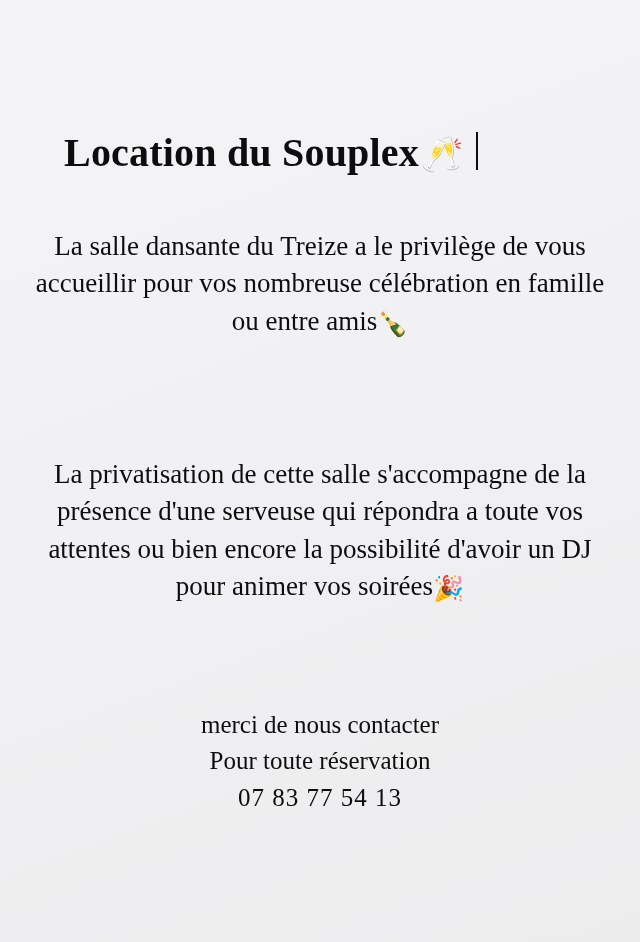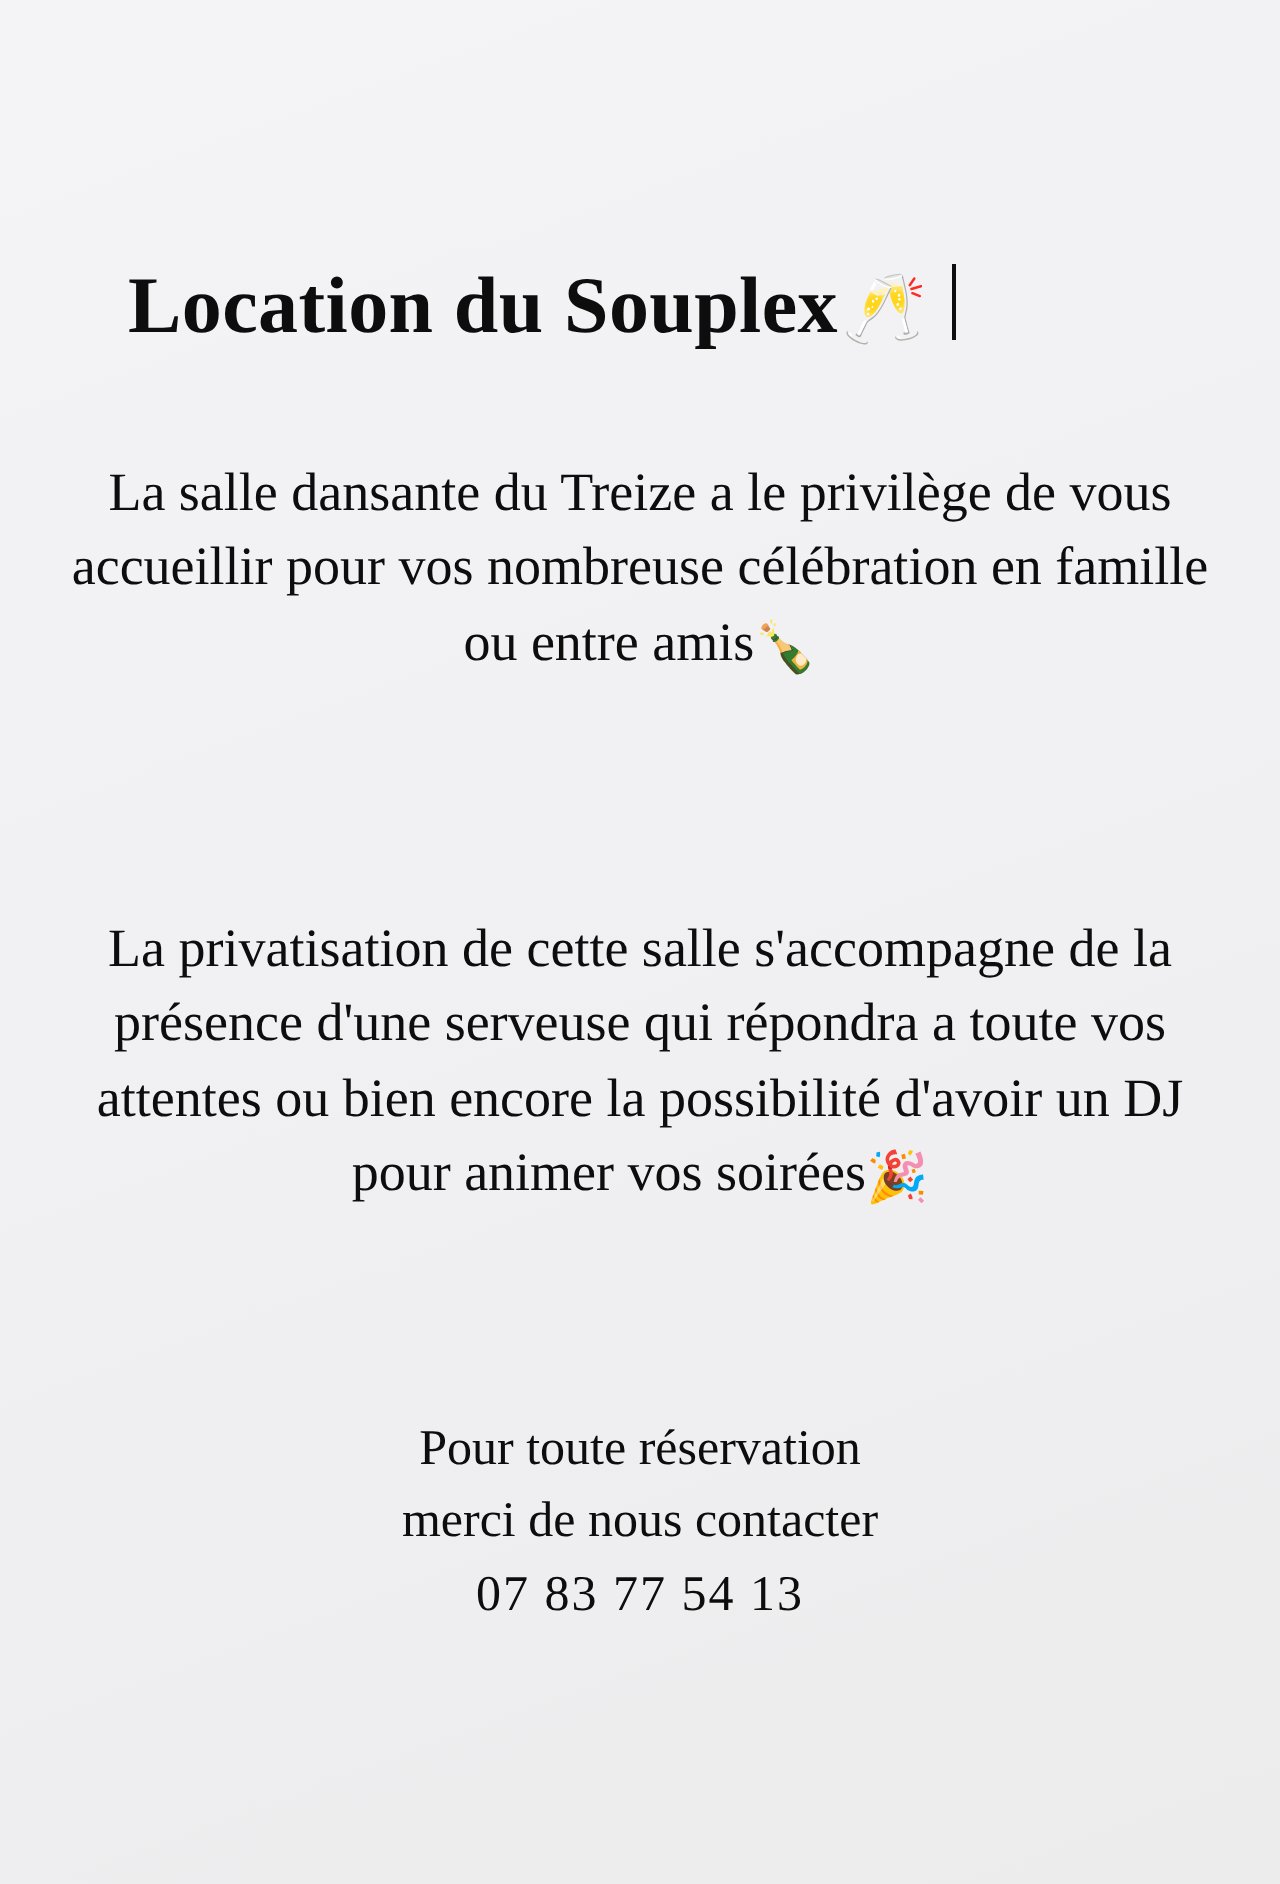--- a/index.html
+++ b/index.html
@@ -99,18 +99,18 @@
 
   <div class="para para-1">
     <span>La salle dansante du Treize a le privilège de vous accueillir pour vos nombreuse célébration en famille ou entre amis</span><span class="emoji-inline">🍾</span>
   </div>
 
   <div class="para para-2">
     <span>La privatisation de cette salle s'accompagne de la présence d'une serveuse qui répondra a toute vos attentes ou bien encore la possibilité d'avoir un DJ pour animer vos soirées</span><span class="emoji-inline">🎉</span>
   </div>
 
   <div class="contact">
+    <div>merci de nous contacter</div>
     <div>Pour toute réservation</div>
-    <div>merci de nous contacter</div>
     <div class="phone">07 83 77 54 13</div>
   </div>
 
 </div>
 
 </body></html>

